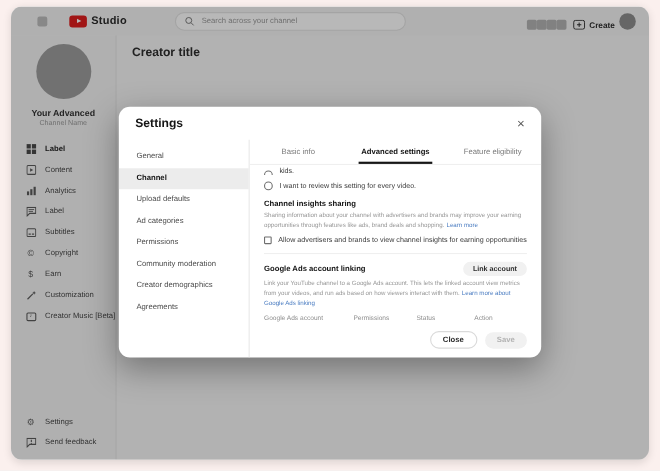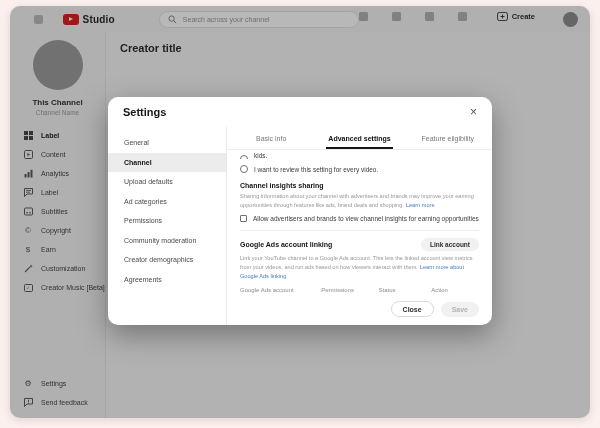--- a/index.html
+++ b/index.html
@@ -18,21 +18,21 @@
   .topbar{height:26px;display:flex;align-items:center;padding:0 12px;background:#f4f4f4;}
   .menu-sq{width:9px;height:9px;background:#bdbdbd;border-radius:2px;margin-left:12px;}
   .brand{display:flex;align-items:center;gap:4px;margin-left:20px;}
   .yt-logo{width:16px;height:11px;background:var(--brand-red,#df1f1f);border-radius:3px;
            display:flex;align-items:center;justify-content:center;}
   .yt-logo::after{content:"";border-left:4px solid #fff;border-top:2.5px solid transparent;border-bottom:2.5px solid transparent;margin-left:1px;}
   .brand-name{font-size:10px;font-weight:bold;color:#2a2a2a;letter-spacing:.2px;}
   .search{display:flex;align-items:center;gap:6px;background:#fff;border:1px solid #e3e3e3;
           border-radius:9px;height:17px;padding:0 8px;width:210px;margin-left:44px;}
   .search-ph{font-size:7px;color:#9a9a9a;}
-  .top-right{margin-left:auto;display:flex;align-items:flex-start;gap:24px;}
+  .top-right{margin-left:auto;display:flex;align-items:flex-end;gap:0;}
   .ph-sq{width:9px;height:9px;background:#b3b3b3;border-radius:1.5px;}
   .create{display:flex;align-items:center;gap:4px;margin-left:6px;}
   .create-label{font-size:7.5px;font-weight:bold;color:#2e2e2e;}
   .avatar-sm{width:15px;height:15px;border-radius:50%;background:#8e8e8e;margin-left:4px;}
 
   .app-body{display:flex;height:386px;}
 
   
   .sidebar{width:96px;display:flex;flex-direction:column;padding-top:8px;background:#f4f4f4;
            border-right:1px solid rgba(0,0,0,.05);}
@@ -129,21 +129,21 @@
           <span class="create-label">Create</span>
         </div>
         <span class="avatar-sm"></span>
       </div>
     </header>
 
     <div class="app-body">
 
       <aside class="sidebar">
         <div class="avatar-lg"></div>
-        <div class="ch-name">This Channel</div>
+        <div class="ch-name">Your Advanced</div>
         <div class="ch-handle">Channel Name</div>
 
         <div class="nav-item active">
           <span class="ico">
             <svg width="9" height="9" viewBox="0 0 9 9">
                 <rect x="0" y="0" width="4" height="4" fill="#4a4a4a"></rect>
                 <rect x="5" y="0" width="4" height="4" fill="#4a4a4a"></rect>
                 <rect x="0" y="5" width="4" height="4" fill="#4a4a4a"></rect>
                 <rect x="5" y="5" width="4" height="4" fill="#4a4a4a"></rect>
               </svg>

